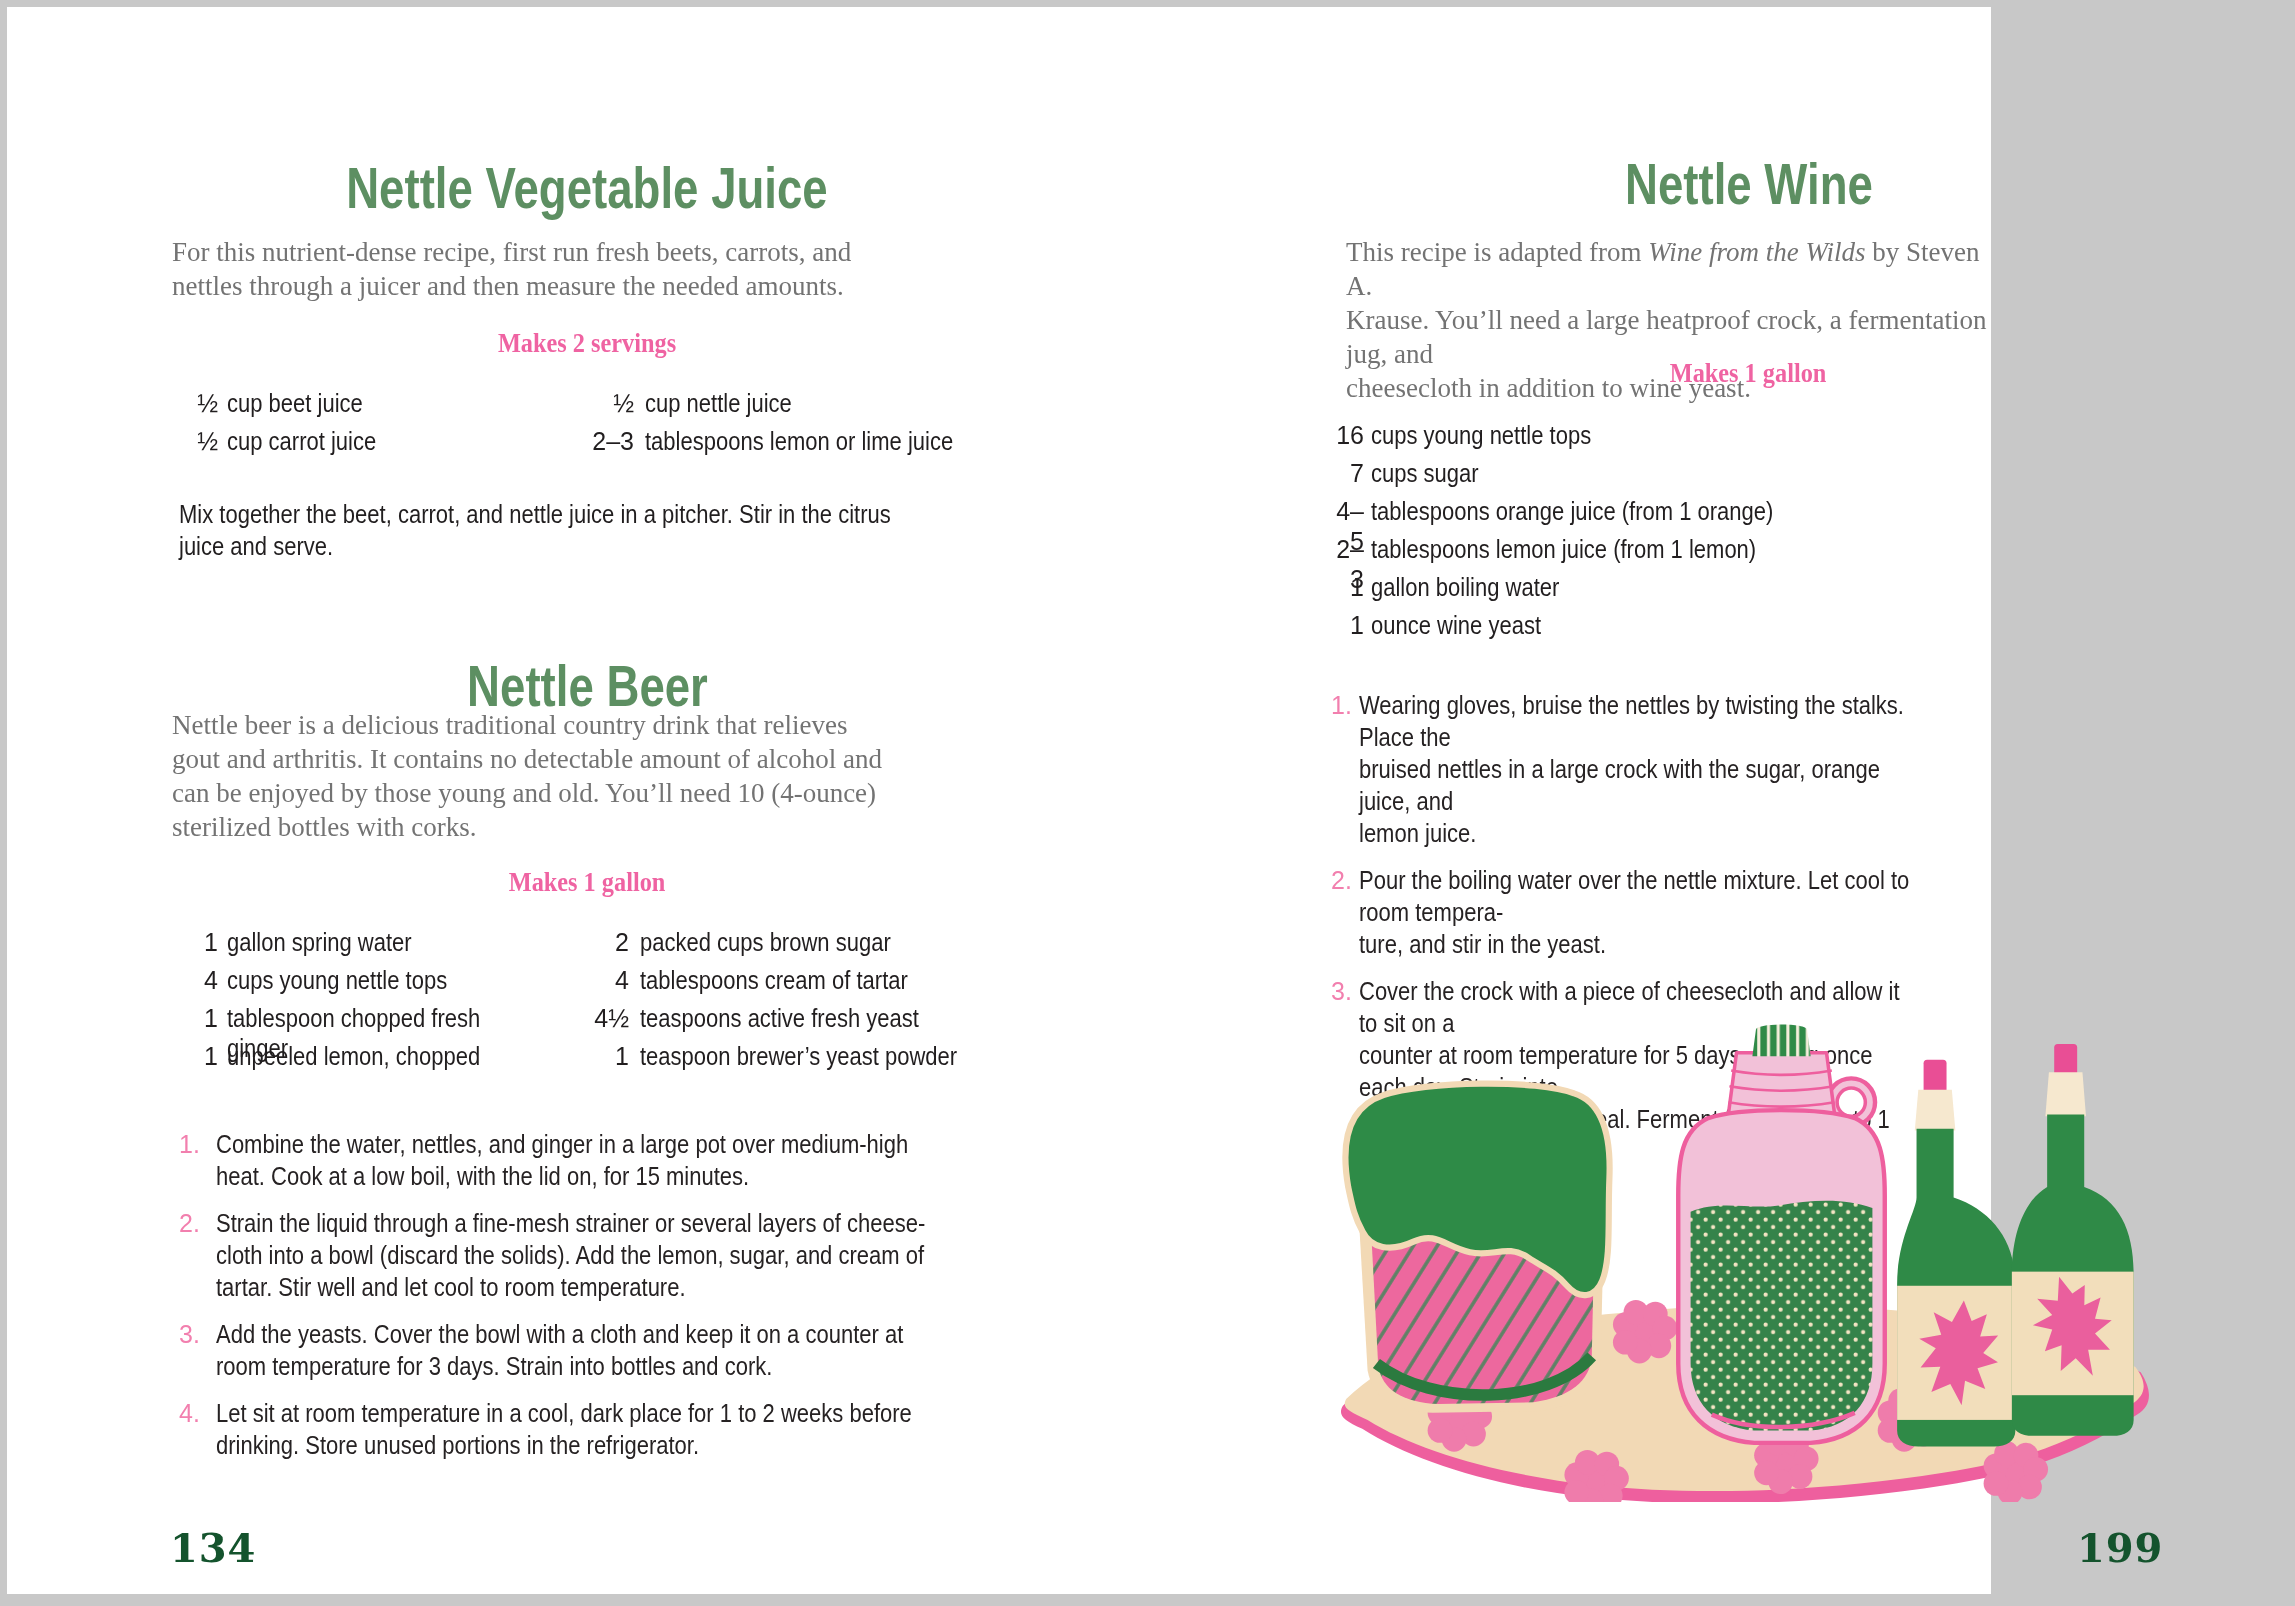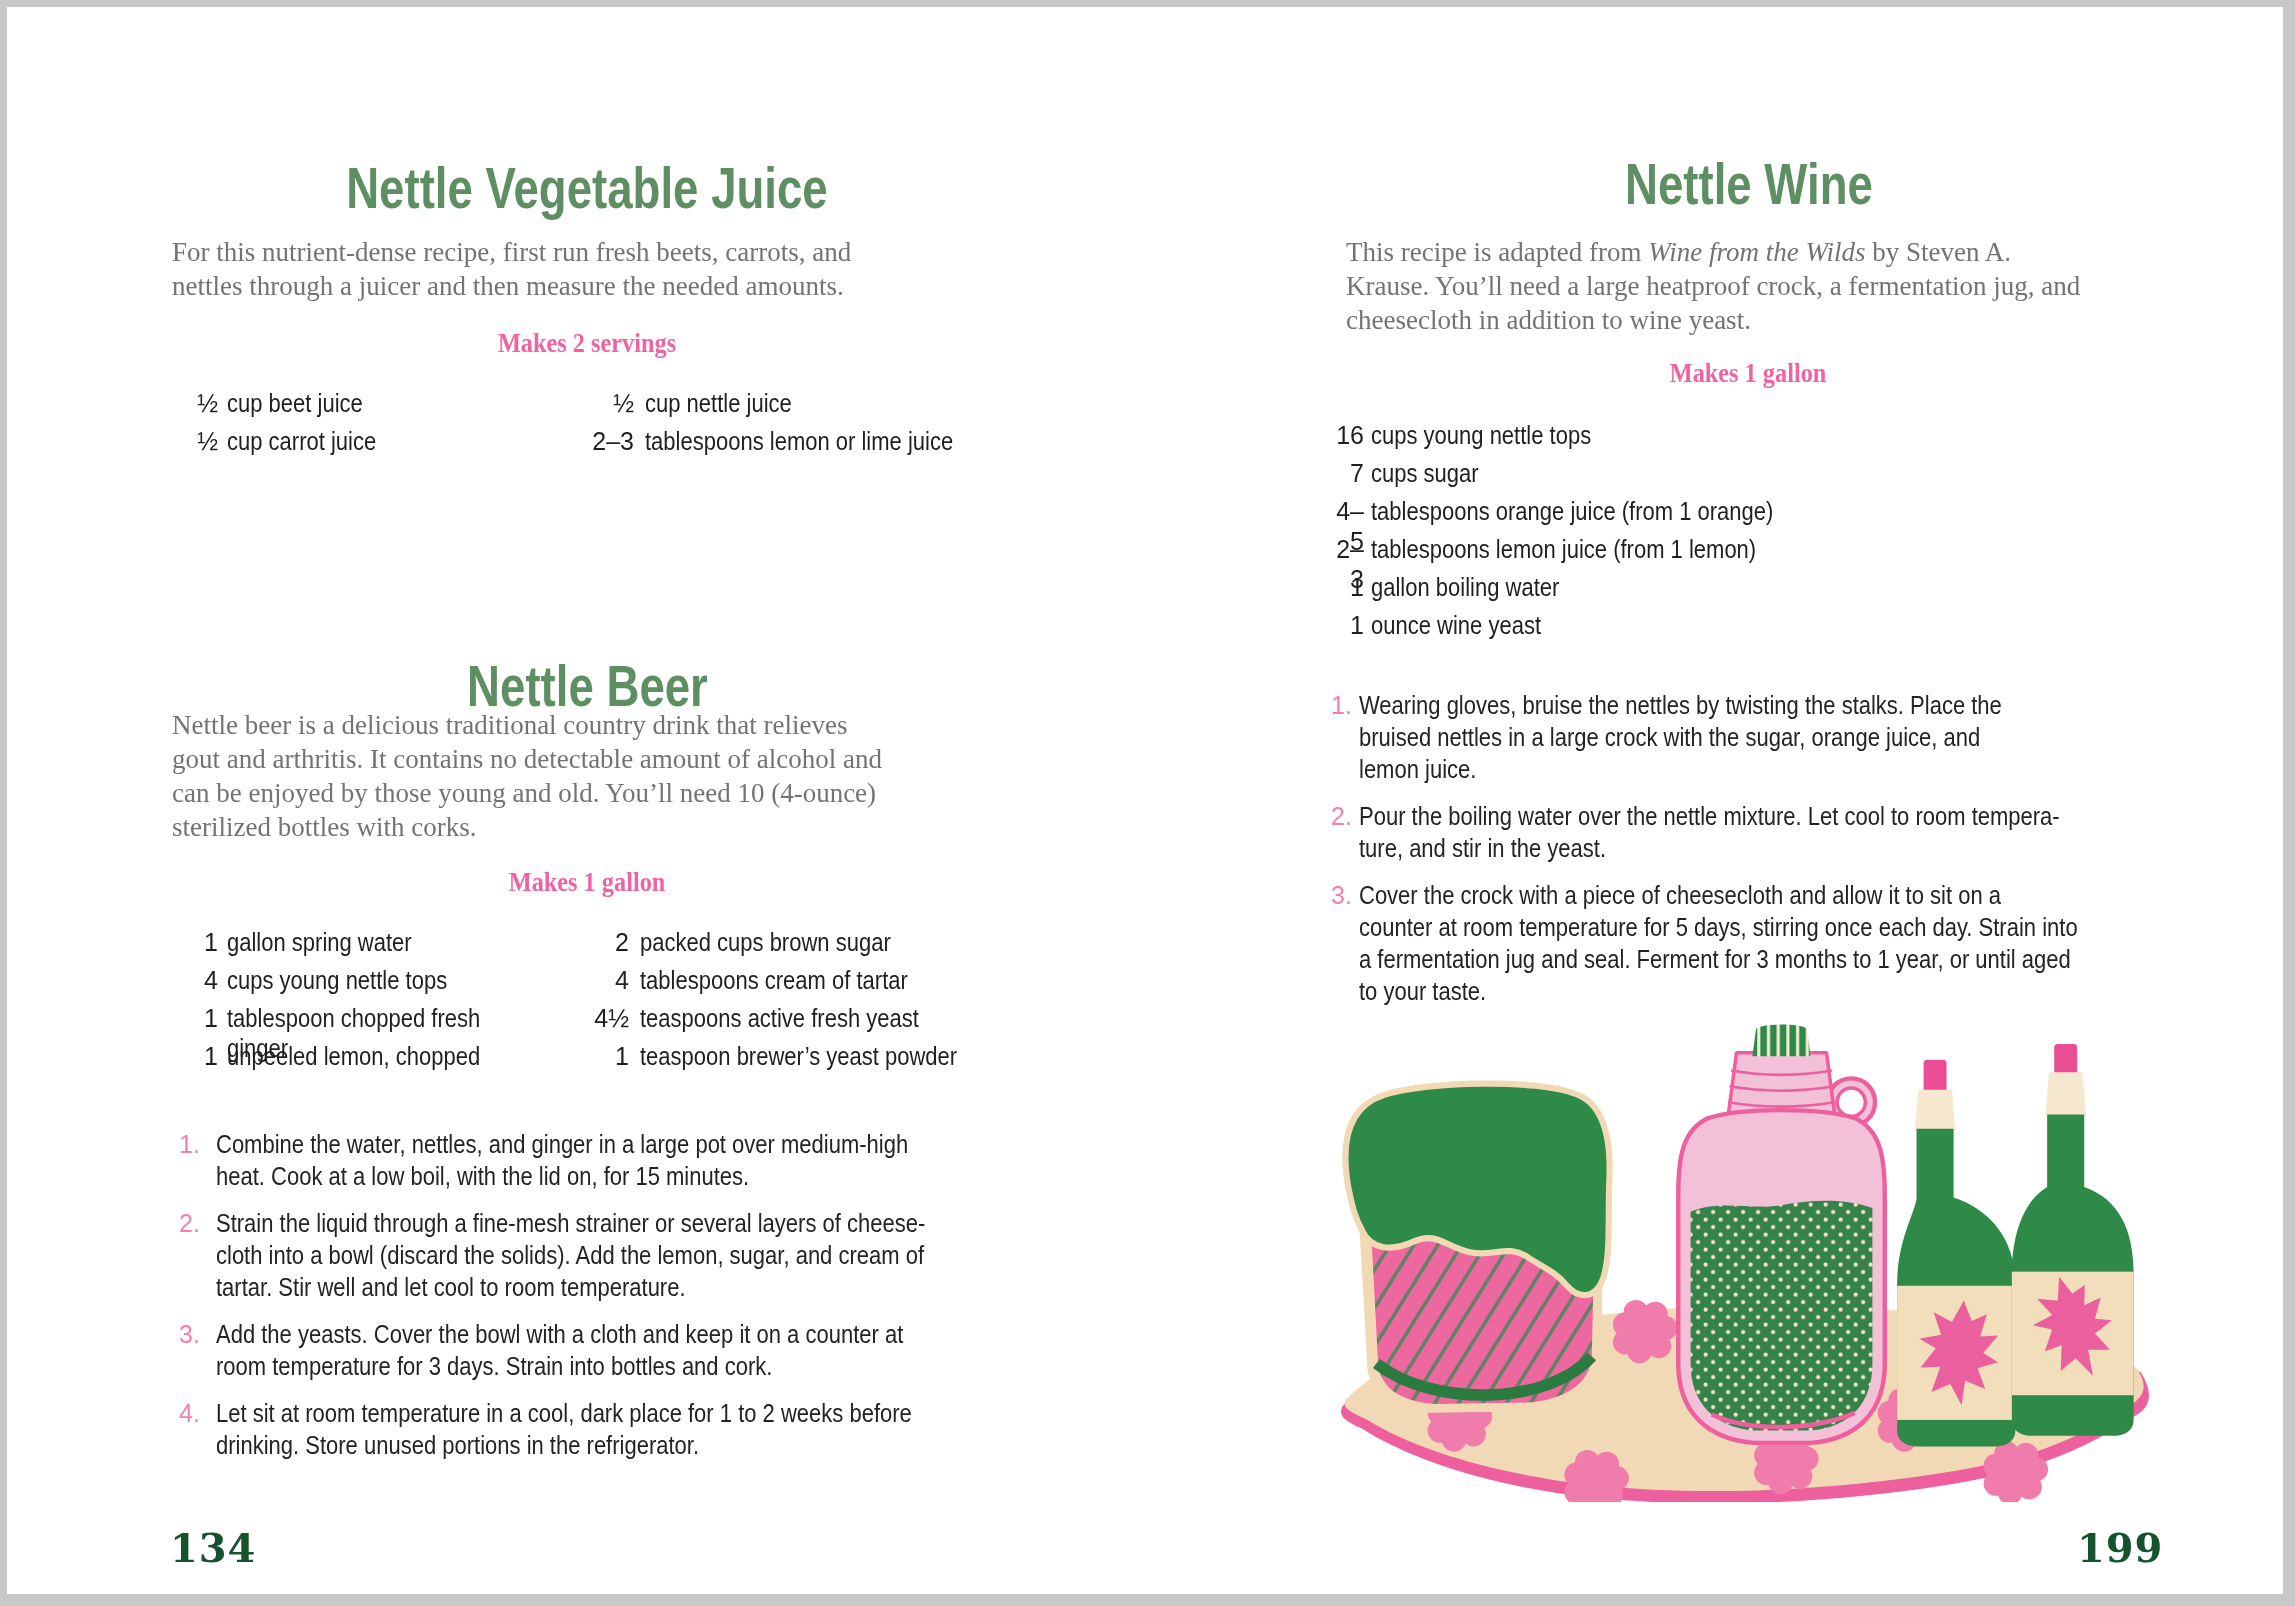--- a/index.html
+++ b/index.html
@@ -1,18 +1,18 @@
 <!DOCTYPE html>
 <html style="font-size:14px"><head>
 <meta charset="utf-8">
 <style>
   * { margin:0; padding:0; box-sizing:border-box; }
   html,body { width:2295px; height:1607px; }
   body { background:#c8c8c8; position:relative; font-family:"Liberation Sans", sans-serif; color:#262223; }
-  .spread { position:absolute; left:7px; top:7px; width:2276px; height:1587px; background:#ffffff;text-decoration:underline; }
+  .spread { position:absolute; left:7px; top:7px; width:1984px; height:1587px; background:#ffffff;text-decoration:underline; }
   .abs { position:absolute; }
 
   
   .h1 { text-align:center; color:#5d8f62; font-weight:bold; font-size:57px; line-height:58px; }
   .h1 .inner { display:inline-block; transform:scaleX(.80); transform-origin:50% 50%; white-space:nowrap; letter-spacing:0; }
 
   
   .par { font-family:"Liberation Serif", serif; font-size:27px; line-height:34px; white-space:pre-line; color:#737373; }
 
   
@@ -75,20 +75,24 @@
         <span class="qty q56">½</span>
         <span><span class="cx">cup nettle juice</span></span>
       </div>
       <div class="ing-row">
         <span class="qty q56">2–3</span>
         <span><span class="cx">tablespoons lemon or lime juice</span></span>
       </div>
     </div>
   </div>
 
+  <div class="abs sans" style="left:172px; top:491px;">
+    <span class="cx">Mix together the beet, carrot, and nettle juice in a pitcher. Stir in the citrus
+juice and serve.</span>
+  </div>
 
   <div class="abs h1" style="left:165px; top:650px; width:830px;">
     <span class="inner">Nettle Beer</span>
   </div>
 
   <div class="abs par" style="left:165px; top:701px;">Nettle beer is a delicious traditional country drink that relieves
 gout and arthritis. It contains no detectable amount of alcohol and
 can be enjoyed by those young and old. You’ll need 10 (4-ounce)
 sterilized bottles with corks.</div>
 

